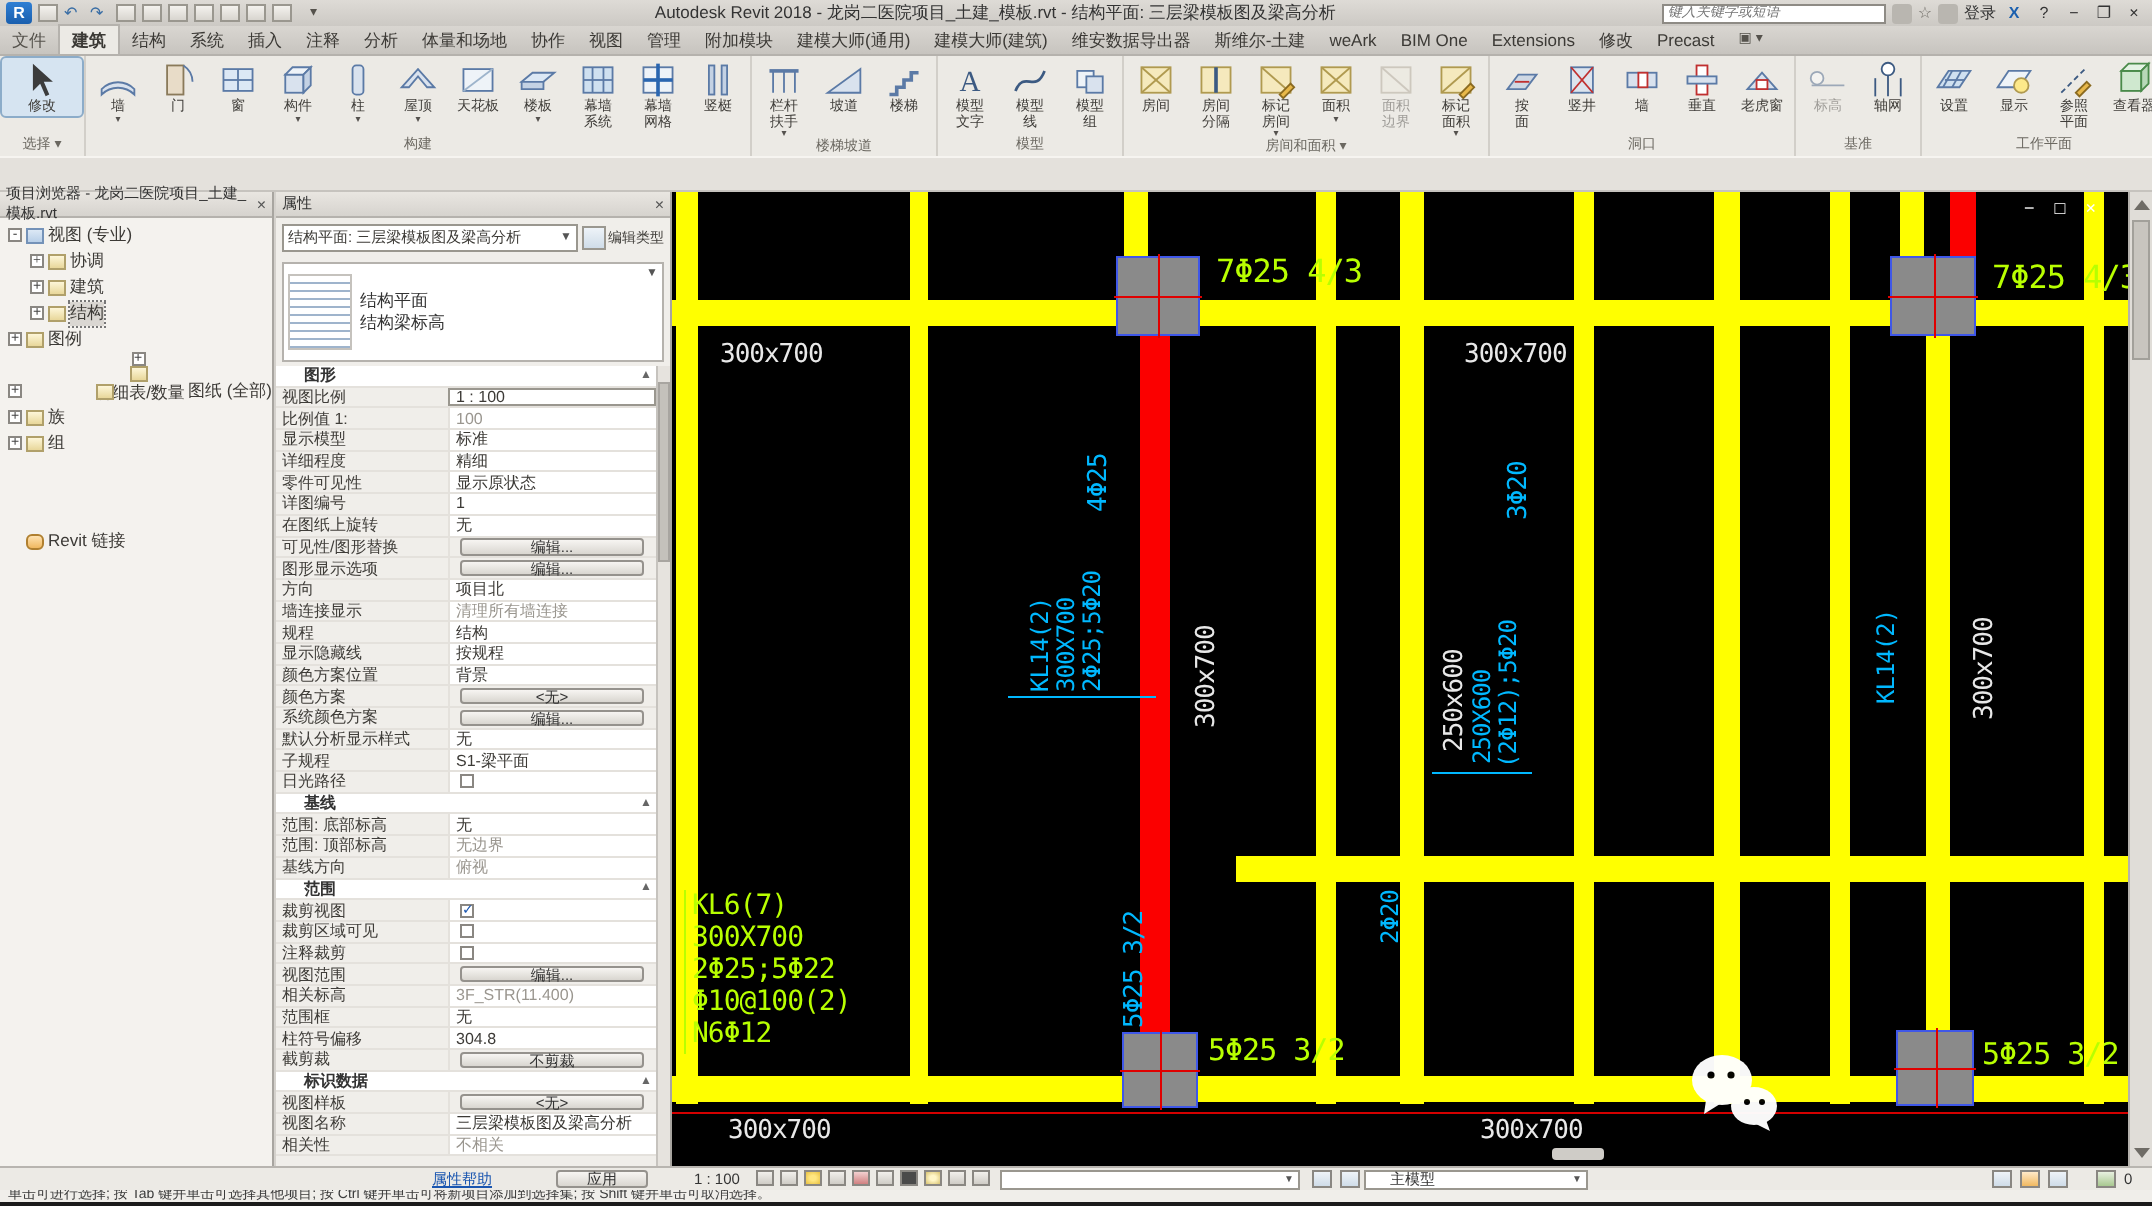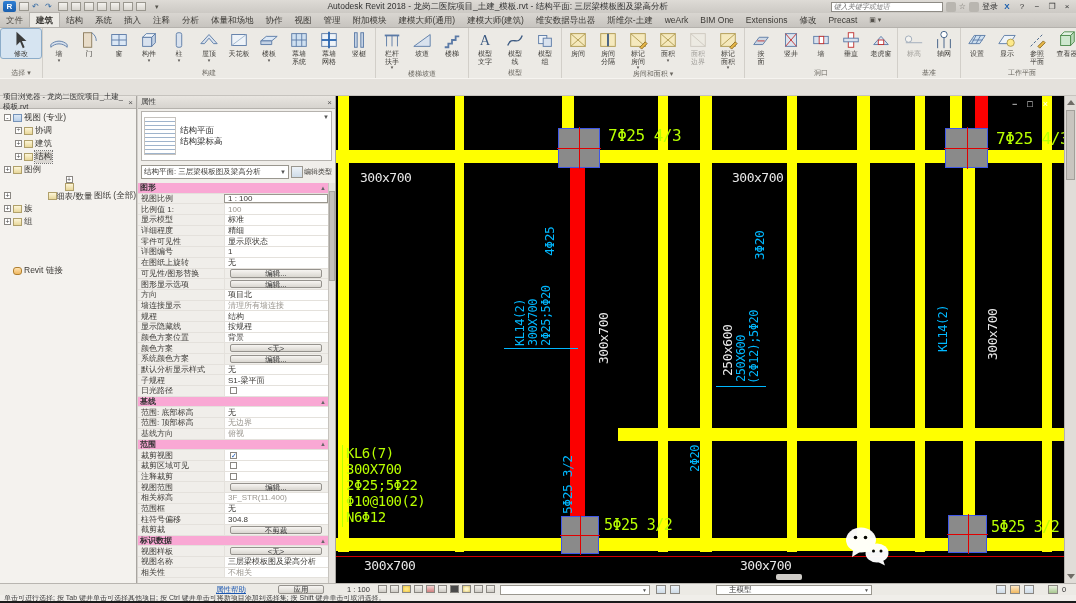--- a/index.html
+++ b/index.html
@@ -63,21 +63,21 @@
   #edit-type{display:flex;align-items:center;gap:1px;font-size:7px;color:#3f3d39;}
   #edit-type .eticon{width:12px;height:12px;border:1px solid #9a978f;background:linear-gradient(#eef3f8,#cfdce8);}
   #prop-rows{flex:1;overflow:hidden;margin-top:1px;position:relative;padding-right:7px;}
   #prop-scroll{position:absolute;right:0;top:0;bottom:0;width:7px;background:#e6e3de;border-left:1px solid #c6c3be;}
   #prop-scroll .thumb{position:absolute;left:0;right:0;top:8px;height:90px;background:#c4c1bb;border:1px solid #a8a5a0;}
   .prow{display:grid;grid-template-columns:86px 1fr;height:10.7px;border-bottom:1px solid #e4e1dc;align-items:center;}
   .prow .plab{font-size:8px;padding-left:3px;color:#3f3d39;white-space:nowrap;overflow:hidden;}
   .prow .pval{background:#fff;height:100%;font-size:8px;padding-left:3px;border-left:1px solid #e4e1dc;display:flex;align-items:center;white-space:nowrap;overflow:hidden;}
   .prow .pval.inputy{outline:1px solid #9a978f;outline-offset:-1px;}
   .prow .pval.dis{color:#9a968f;}
-  .prow.sec{display:flex;background:#f9a8d4;font-weight:bold;font-size:8px;align-items:center;padding-left:2px;color:#333;}
+  .prow.sec{display:flex;background:#ffffff;font-weight:bold;font-size:8px;align-items:center;padding-left:14px;color:#333;}
   .prow.sec .caret{margin-left:auto;margin-right:2px;font-size:6px;font-weight:normal;color:#666;}
   .pbtn{margin:0 6px 0 2px;height:8.5px;flex:1;background:linear-gradient(#f7f5f2,#d9d6d0);border:1px solid #95928d;border-radius:2px;font-size:7.5px;line-height:7px;text-align:center;color:#333;}
   .pchk{width:7px;height:7px;border:1px solid #8a8782;background:#fff;font-size:7px;line-height:6px;text-align:center;color:#1a56b0;margin-left:2px;}
 
   
   #canvas{position:absolute;left:336px;top:96px;width:728px;height:487px;background:#000;overflow:hidden;}
   .beam{position:absolute;background:#ffff00;}
   .rbeam{position:absolute;background:#fb0000;}
   .redline{position:absolute;background:#d40000;}
   .col{position:absolute;background:#8a8a8a;border:1.5px solid #3f57e8;}
@@ -107,21 +107,21 @@
   #prop-help{left:216px;color:#1a56b0;text-decoration:underline;}
   #apply-btn{left:278px;width:46px;height:9px;background:linear-gradient(#f7f5f2,#d9d6d0);border:1px solid #95928d;border-radius:2px;text-align:center;line-height:8px;color:#333;}
   #scale-label{left:347px;color:#333;}
   .vi{width:9px;height:8px;border:1px solid #8a8782;background:linear-gradient(#f2f0ec,#cfccc6);}
   .vi.sun{background:radial-gradient(#ffe680 30%,#e8c040);}
   .vi.glasses{background:#4a4a4a;}
   .vi.bulb{background:radial-gradient(#fff6c8 30%,#d8c270);}
   .vi.red{background:linear-gradient(#f2d0d0,#d08080);}
   #ws-select,#do-select{height:10px;background:#fff;border:1px solid #9a978f;display:flex;align-items:center;padding:0 2px;color:#333;}
   #ws-select{left:500px;width:150px;}
-  #do-select{left:716px;width:156px;padding-left:12px;}
+  #do-select{left:682px;width:112px;padding-left:12px;}
   .ddm{margin-left:auto;font-size:5px;color:#555;}
   .si{width:10px;height:9px;border:1px solid #8a8782;background:linear-gradient(#eef3f8,#cfdce8);}
   .si.warn{background:linear-gradient(#ffe9c8,#f0b860);}
   .si.fun{background:linear-gradient(#e8f0e0,#a8c890);}
   #filter-count{left:1062px;color:#333;}
   #rowB{position:absolute;left:0;top:595px;right:0;height:6px;background:#f0eeea;font-size:7px;color:#3a3a3a;padding-left:4px;line-height:6px;white-space:nowrap;overflow:hidden;}
   #bottomedge{position:absolute;left:0;top:601px;right:0;height:2px;background:#1b1b1b;}
 </style>
 </head>
 <body>
@@ -422,37 +422,37 @@
           <span class="tlabel">Revit 链接</span>
         </div>
       </div>
   </div>
 
   <div id="props">
     <div class="palhead">
       <span>属性</span>
       <span class="x">×</span>
     </div>
+    <div id="view-row">
+      <div id="view-select">
+        <span>结构平面: 三层梁模板图及梁高分析</span>
+        <span class="dd">▼</span>
+      </div>
+      <div id="edit-type">
+        <div class="eticon"></div>
+        <span>编辑类型</span>
+      </div>
+    </div>
     <div id="type-selector">
       <div id="type-icon"></div>
       <div id="type-text">
         <div>结构平面</div>
         <div>结构梁标高</div>
       </div>
       <span id="type-dd">▼</span>
-    </div>
-    <div id="view-row">
-      <div id="view-select">
-        <span>结构平面: 三层梁模板图及梁高分析</span>
-        <span class="dd">▼</span>
-      </div>
-      <div id="edit-type">
-        <div class="eticon"></div>
-        <span>编辑类型</span>
-      </div>
     </div>
     <div id="prop-rows">
       <div class="prow sec">
           <span>图形</span>
           <span class="caret">▲</span>
         </div>
         <div class="prow">
           <span class="plab">视图比例</span>
           <div class="pval inputy">1 : 100</div>
         </div>

